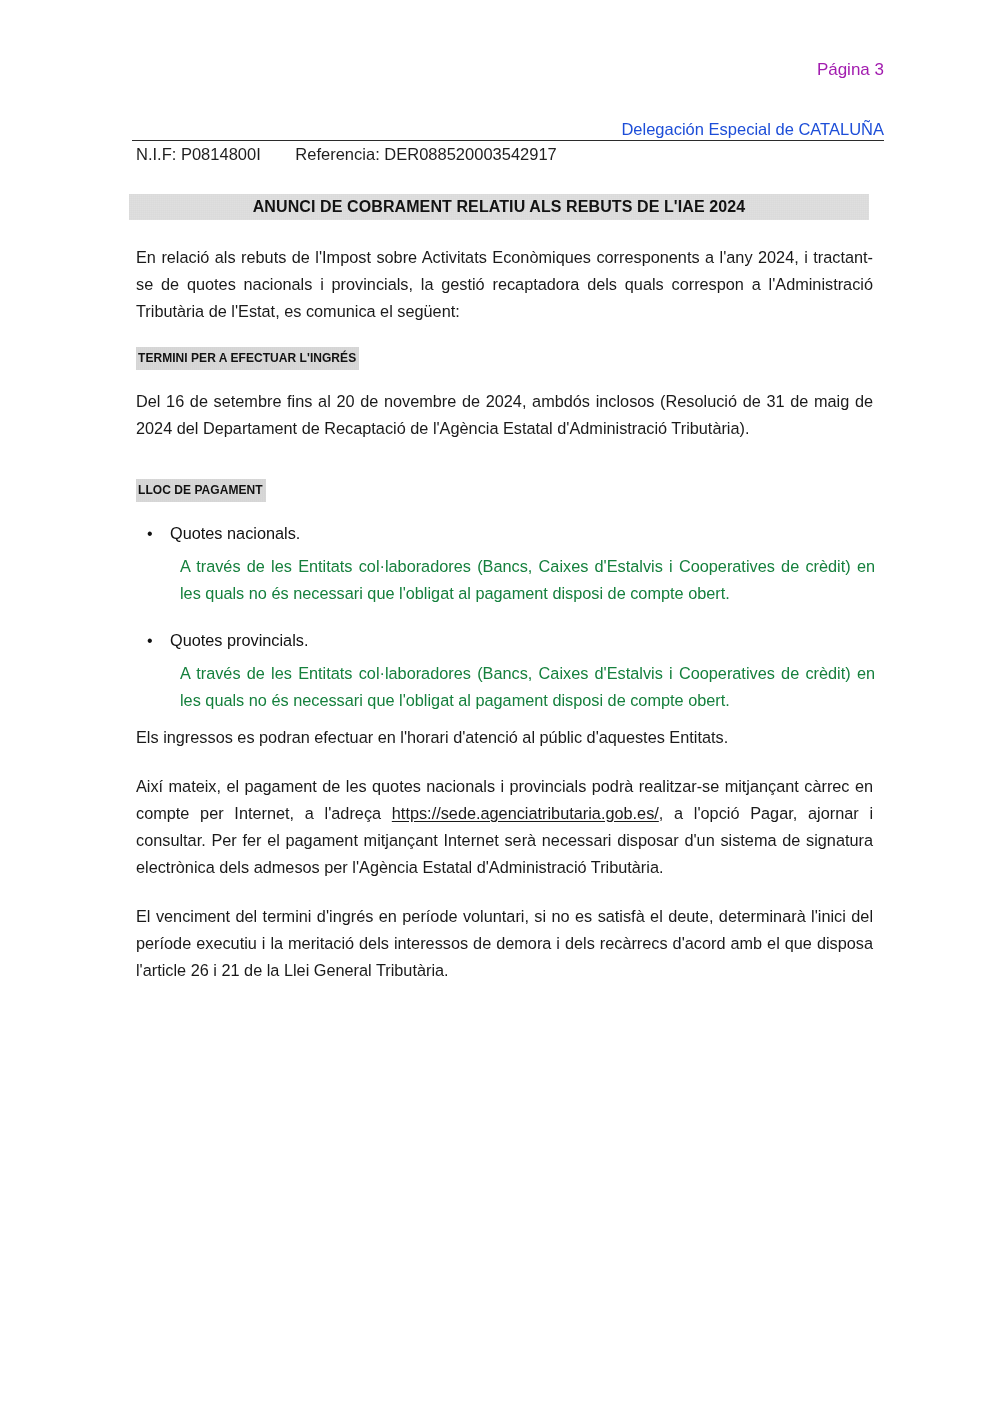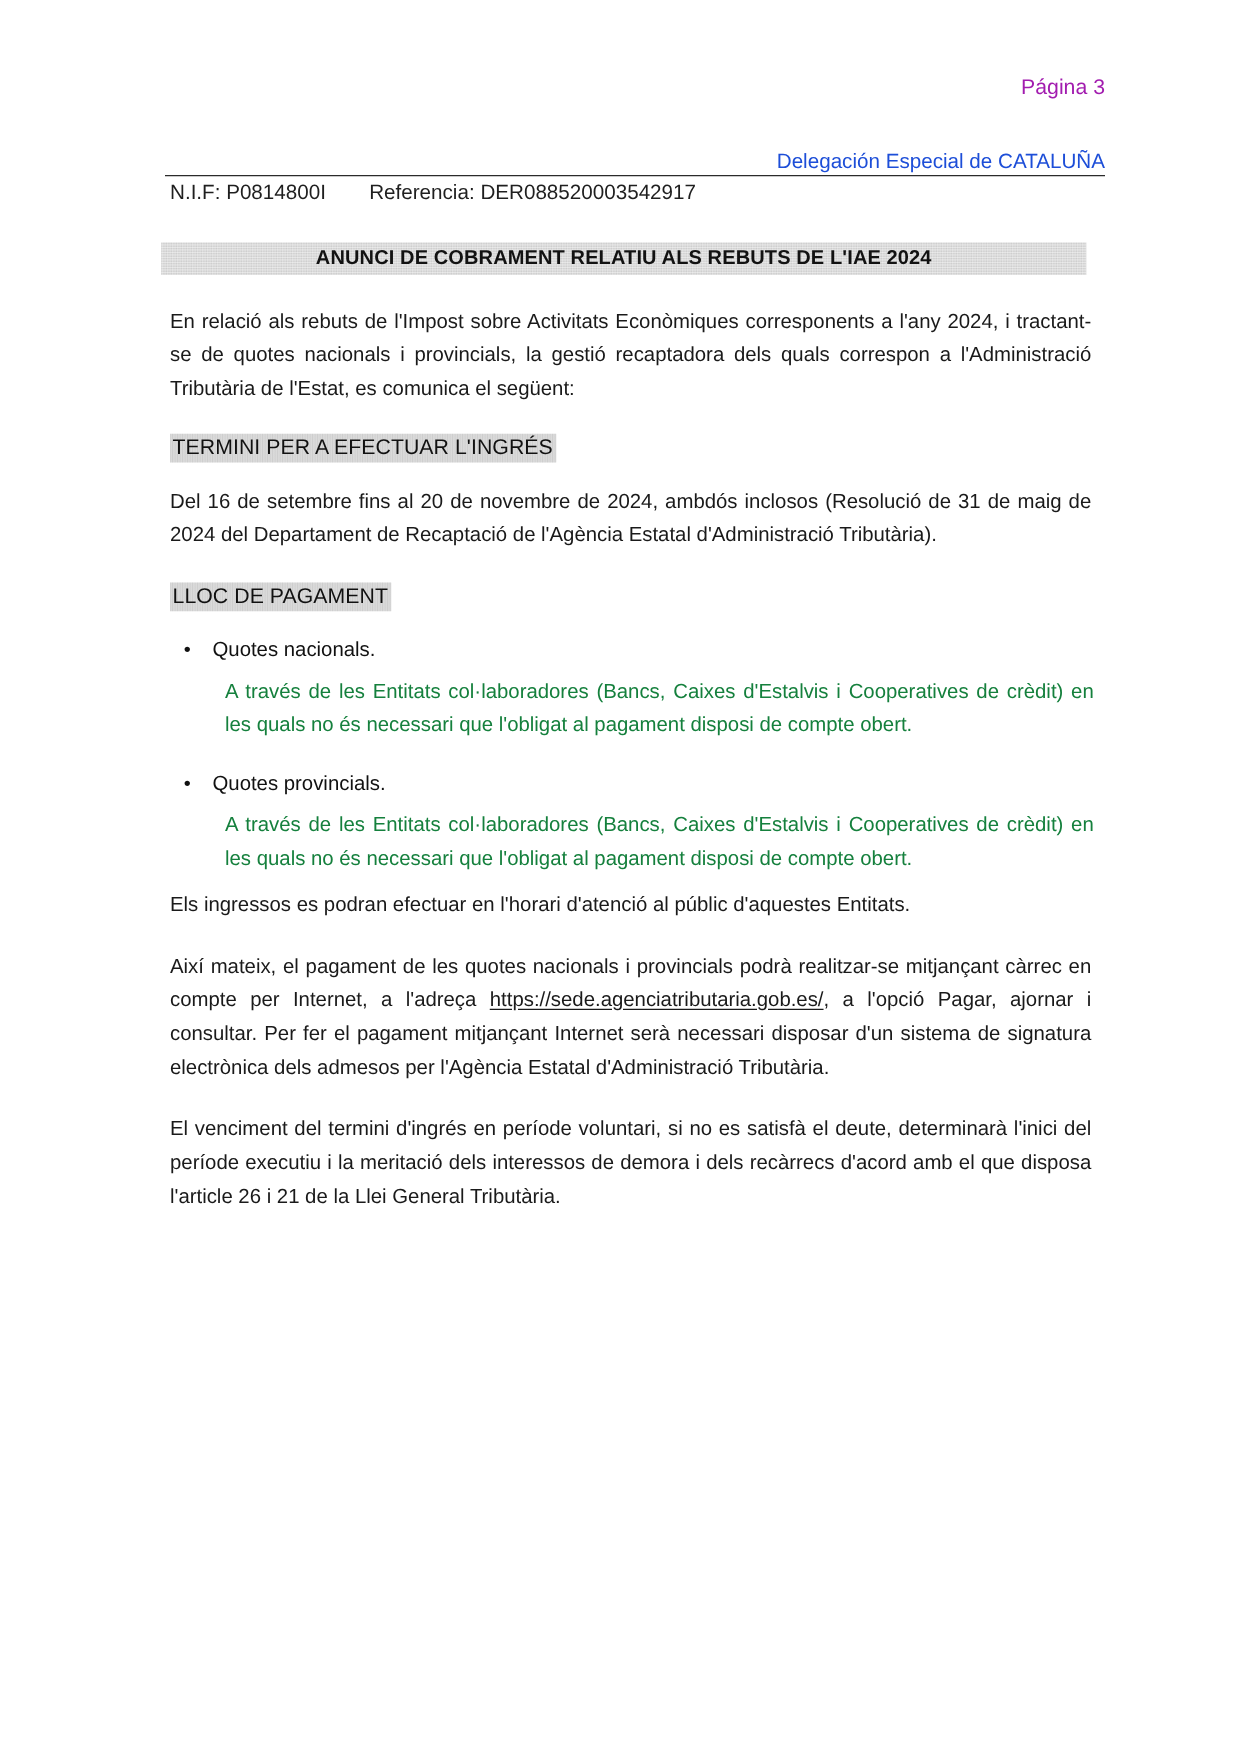--- a/index.html
+++ b/index.html
@@ -136,33 +136,33 @@
     margin: 0 0 22px 0;
     font-size: 16.3px;
     line-height: 27px;
     text-align: justify;
     color: #1a1a1a;
   }
   p.para:last-child { margin-bottom: 0; }
 
   h2.section-heading {
     margin: 0 0 12px 0;
-    font-size: 17px;
-    font-weight: normal;
+    font-size: 12px;
+    font-weight: bold;
     letter-spacing: 0.05px;
     color: #111111;
     display: inline-block;
     background-color: #dcdcdc;
     background-image:
       repeating-linear-gradient(90deg, rgba(170,170,170,0.28) 0px, rgba(255,255,255,0.0) 1px, rgba(175,175,175,0.2) 2px);
     padding: 1px 3px 2px 2px;
     line-height: 20px;
   }
   .heading-wrap { margin: 0 0 6px 0; }
-  .heading-wrap.top-gap { margin-top: 24px; }
+  .heading-wrap.top-gap { margin-top: 37px; }
 
   ul.bullets {
     margin: 0;
     padding: 0;
     list-style: none;
   }
   li.bullet-item {
     margin: 0 0 10px 0;
     padding: 0;
   }

